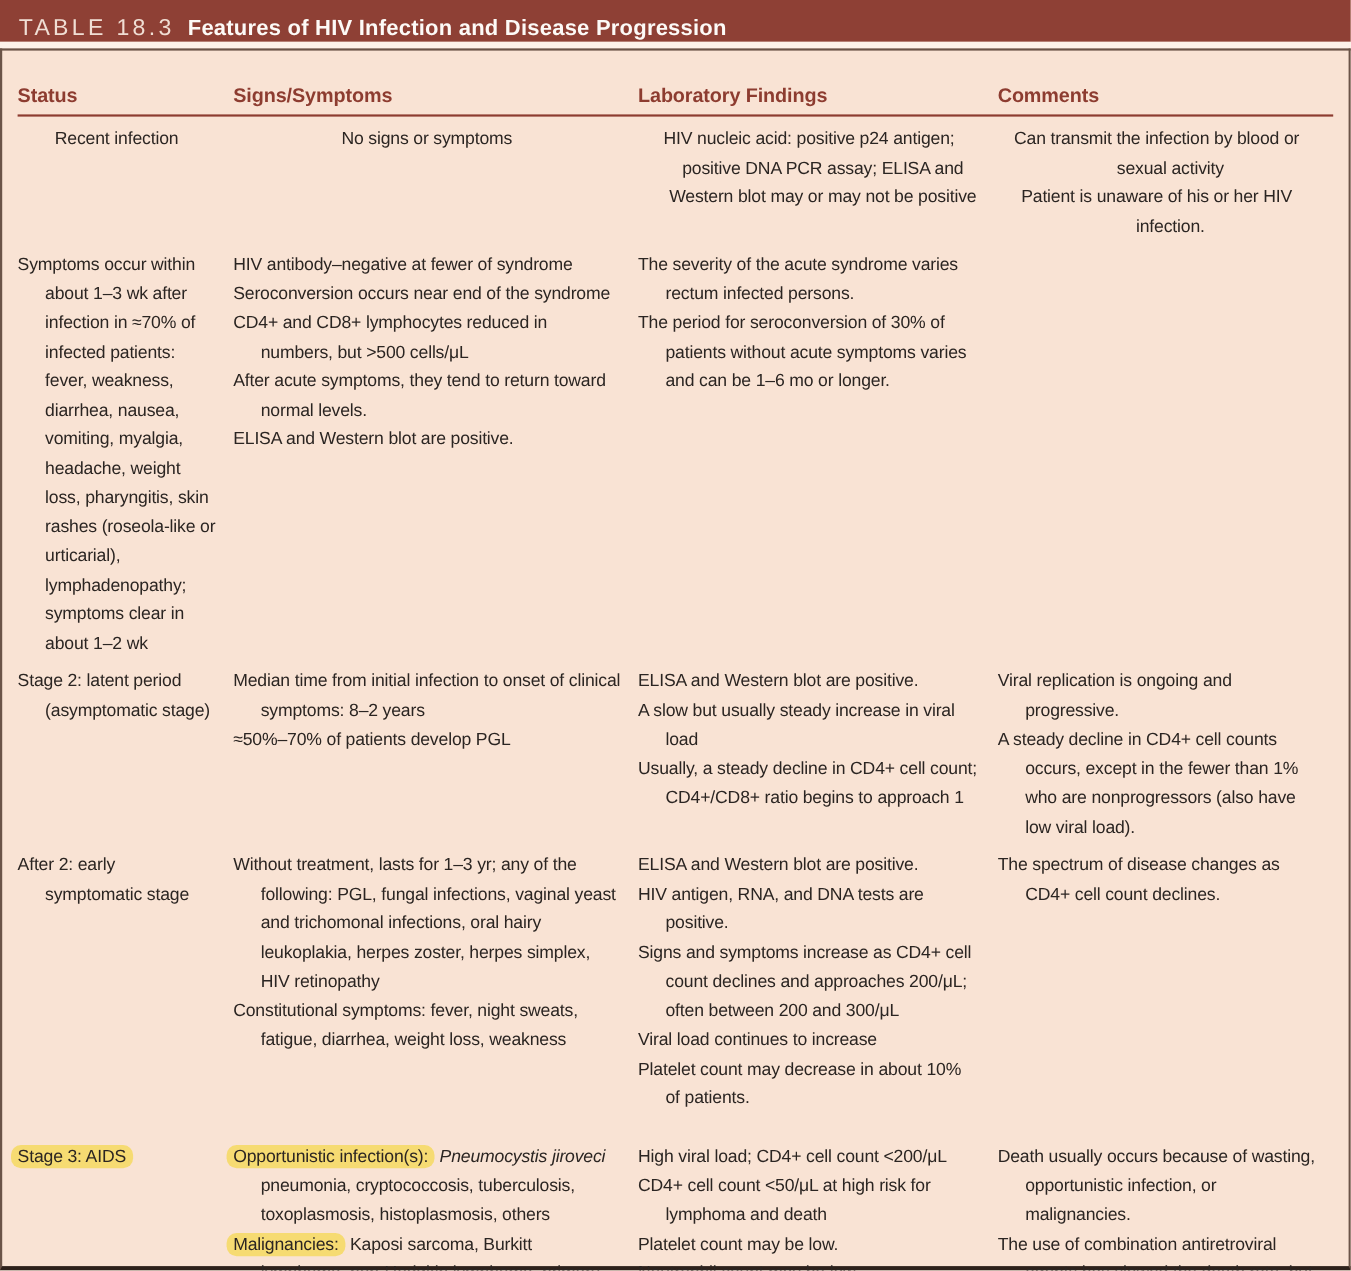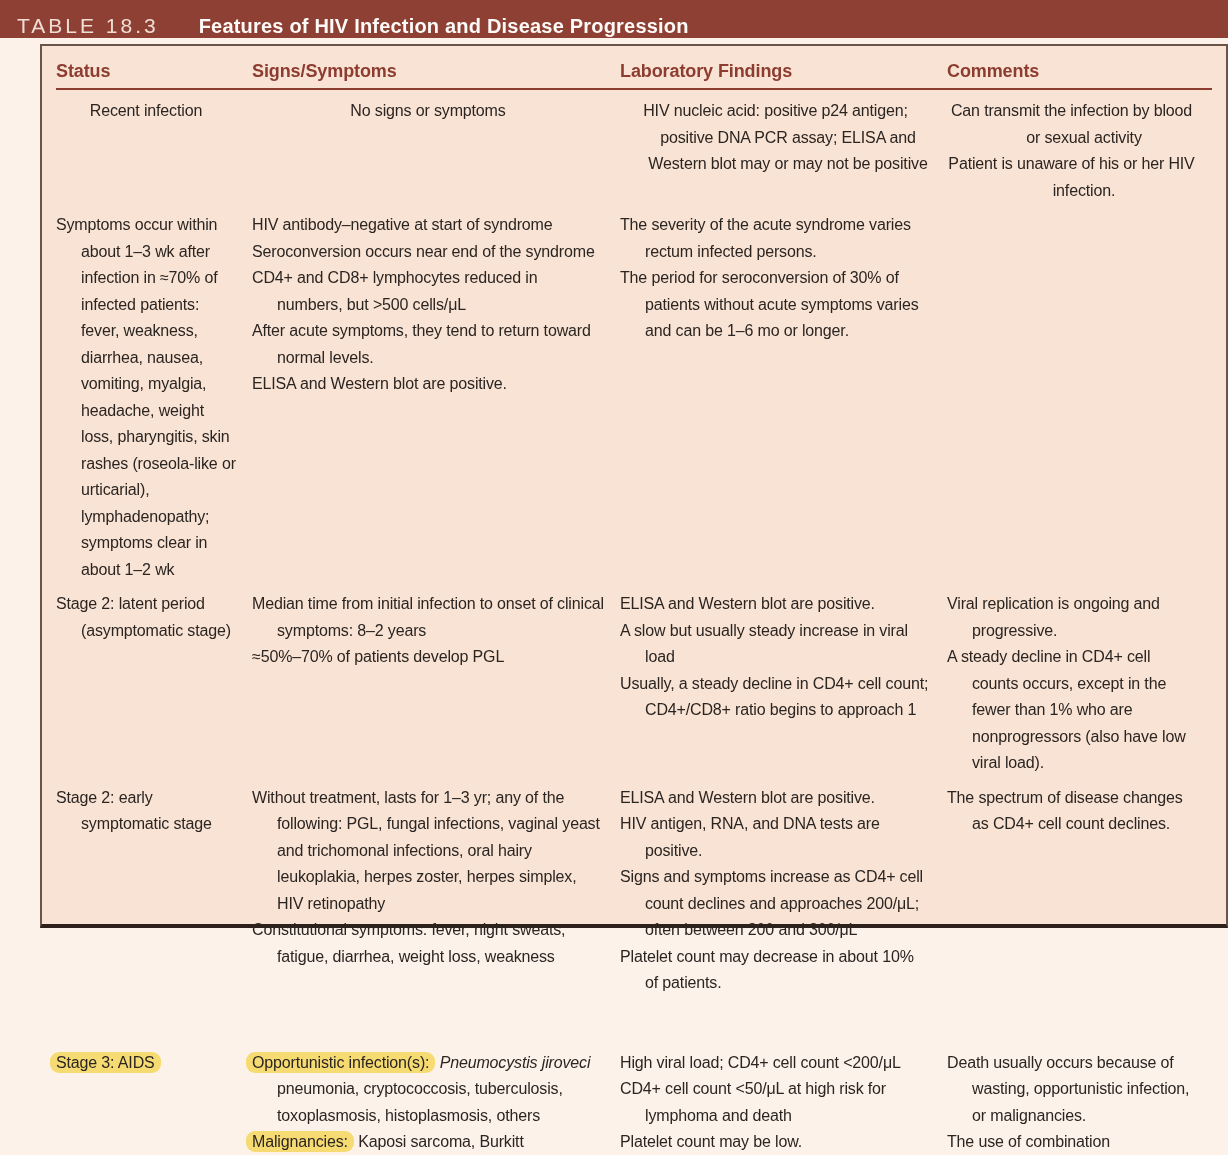--- a/index.html
+++ b/index.html
@@ -22,31 +22,30 @@
   }
   .title-bar{
     height:38px;background:var(--bar-bg);
     display:flex;align-items:flex-end;padding-left:17px;
   }
   .title-bar .label{
     font-size:21px;font-weight:400;letter-spacing:3px;
     color:var(--bar-label);
   }
   .title-bar .title{
-    margin-left:40px;font-size:20px;font-weight:bold;
+    margin-left:12px;font-size:20px;font-weight:bold;
     letter-spacing:.2px;color:var(--bar-title);
   }
   .gap-strip{height:6px;background:var(--page-bg);}
   .table-wrap{
-    height:884px;
+    height:1111px;
     background:var(--table-bg);
     border:2px solid #6b5448;
     border-bottom:4px solid #2e211b;
-    padding:0 14px 10px 14px;
-    margin-left:40px;
+    padding:16px 14px 10px 14px;
   }
   .col-headers{
     display:grid;
     grid-template-columns:196px 368px 327px 1fr;
     padding:15px 0 6px 0;
     border-bottom:2.5px solid var(--header-text);
   }
   .col-header{
     font-size:18px;font-weight:bold;color:var(--header-text);
     letter-spacing:-0.1px;
@@ -105,21 +104,21 @@
         <div class="cell cell-comments">
           <p class="para"><span>Can transmit the infection by blood or sexual activity</span></p>
           <p class="para"><span>Patient is unaware of his or her HIV infection.</span></p>
         </div>
       </div>
       <div class="row" style="min-height: 265px;">
         <div class="cell cell-signs">
           <p class="para"><span>Symptoms occur within about 1–3 wk after infection in ≈70% of infected patients: fever, weakness, diarrhea, nausea, vomiting, myalgia, headache, weight loss, pharyngitis, skin rashes (roseola-like or urticarial), lymphadenopathy; symptoms clear in about 1–2 wk</span></p>
         </div>
         <div class="cell cell-labs">
-          <p class="para"><span>HIV antibody–negative at start of syndrome</span></p>
+          <p class="para"><span>HIV antibody–negative at fewer of syndrome</span></p>
           <p class="para"><span>Seroconversion occurs near end of the syndrome</span></p>
           <p class="para"><span>CD4+ and CD8+ lymphocytes reduced in numbers, but &gt;500 cells/μL</span></p>
           <p class="para"><span>After acute symptoms, they tend to return toward normal levels.</span></p>
           <p class="para"><span>ELISA and Western blot are positive.</span></p>
         </div>
         <div class="cell cell-comments">
           <p class="para"><span>The severity of the acute syndrome varies rectum infected persons.</span></p>
           <p class="para"><span>The period for seroconversion of 30% of patients without acute symptoms varies and can be 1–6 mo or longer.</span></p>
         </div>
       </div>
@@ -136,30 +135,31 @@
           <p class="para"><span>A slow but usually steady increase in viral load</span></p>
           <p class="para"><span>Usually, a steady decline in CD4+ cell count; CD4+/CD8+ ratio begins to approach 1</span></p>
         </div>
         <div class="cell cell-comments">
           <p class="para"><span>Viral replication is ongoing and progressive.</span></p>
           <p class="para"><span>A steady decline in CD4+ cell counts occurs, except in the fewer than 1% who are nonprogressors (also have low viral load).</span></p>
         </div>
       </div>
       <div class="row" style="min-height: 265px;">
         <div class="cell cell-status">
-          <p class="para"><span>Stage 2: early symptomatic stage</span></p>
+          <p class="para"><span>After 2: early symptomatic stage</span></p>
         </div>
         <div class="cell cell-signs">
           <p class="para"><span>Without treatment, lasts for 1–3 yr; any of the following: PGL, fungal infections, vaginal yeast and trichomonal infections, oral hairy leukoplakia, herpes zoster, herpes simplex, HIV retinopathy</span></p>
           <p class="para"><span>Constitutional symptoms: fever, night sweats, fatigue, diarrhea, weight loss, weakness</span></p>
         </div>
         <div class="cell cell-labs">
           <p class="para"><span>ELISA and Western blot are positive.</span></p>
           <p class="para"><span>HIV antigen, RNA, and DNA tests are positive.</span></p>
           <p class="para"><span>Signs and symptoms increase as CD4+ cell count declines and approaches 200/μL; often between 200 and 300/μL</span></p>
+          <p class="para"><span>Viral load continues to increase</span></p>
           <p class="para"><span>Platelet count may decrease in about 10% of patients.</span></p>
         </div>
         <div class="cell cell-comments">
           <p class="para"><span>The spectrum of disease changes as CD4+ cell count declines.</span></p>
         </div>
       </div>
       <div class="row">
         <div class="cell cell-status">
           <p class="para"><span class="hl">Stage 3: AIDS</span></p>
         </div>

